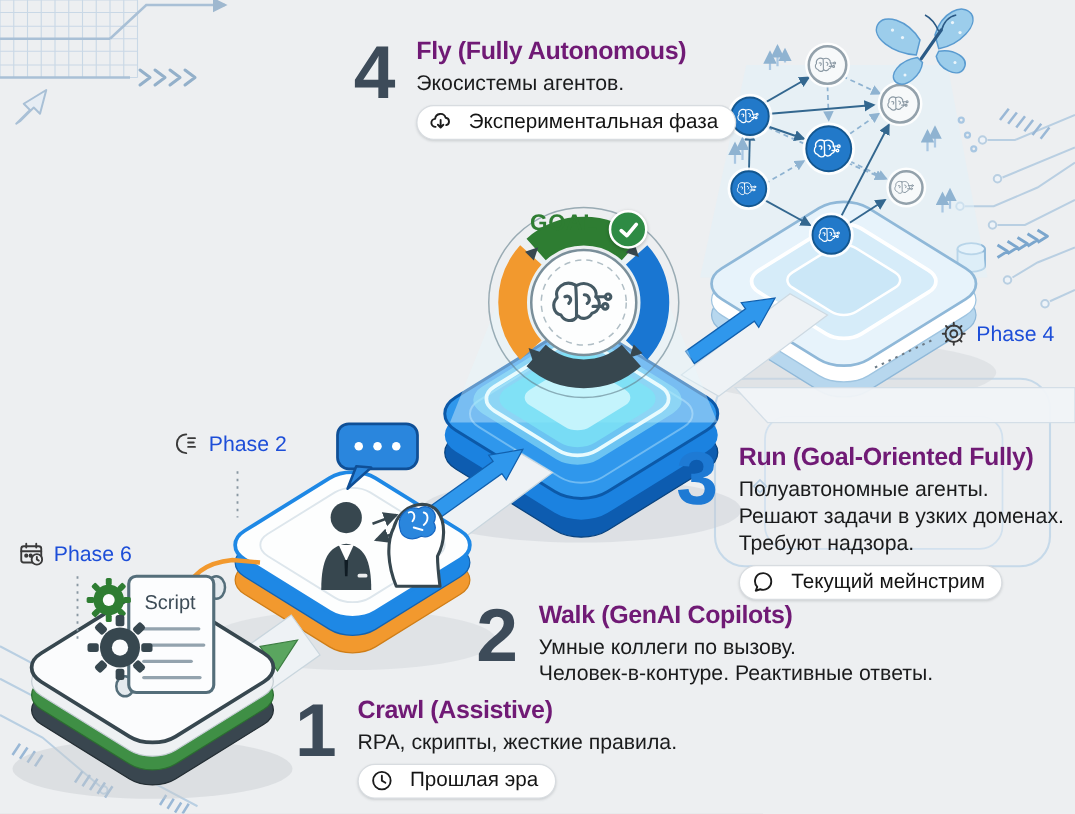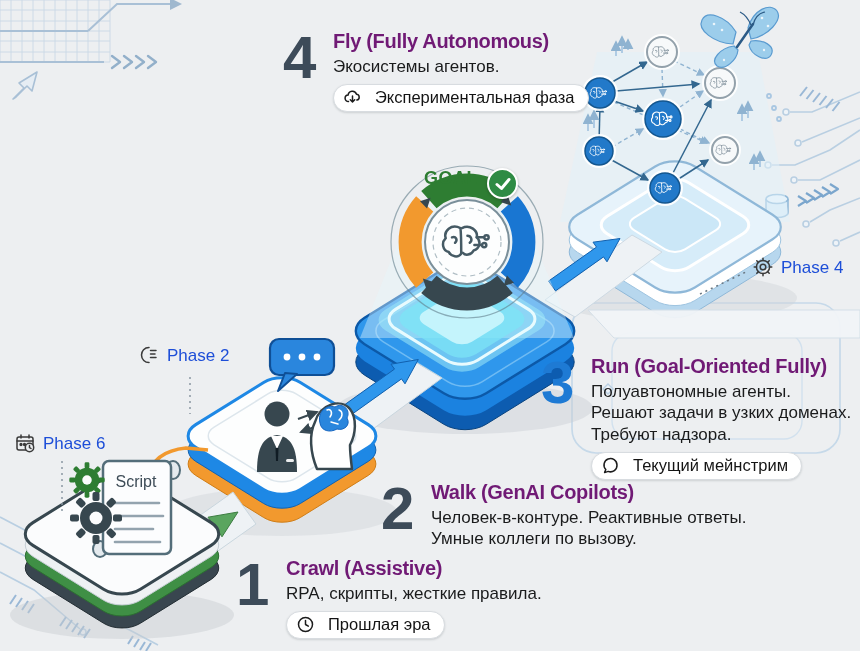--- a/index.html
+++ b/index.html
@@ -355,22 +355,22 @@
       </svg>
       <span>Текущий мейнстрим</span>
     </div>
   </div>
 </div>
 
 <div class="step" style="left:381px;top:481px;">
   <div class="num">2</div>
   <div>
     <div class="step-title">Walk (GenAI Copilots)</div>
+    <div class="step-line">Умные коллеги по вызову.</div>
     <div class="step-line">Человек-в-контуре. Реактивные ответы.</div>
-    <div class="step-line">Умные коллеги по вызову.</div>
   </div>
 </div>
 
 <div class="step" style="left:236px;top:557px;">
   <div class="num">1</div>
   <div>
     <div class="step-title">Crawl (Assistive)</div>
     <div class="step-line">RPA, скрипты, жесткие правила.</div>
     <div class="badge">
       <svg width="19" height="19" viewBox="0 0 19 19" fill="none" stroke="#1c1c1c" stroke-width="1.5" stroke-linecap="round" stroke-linejoin="round">

